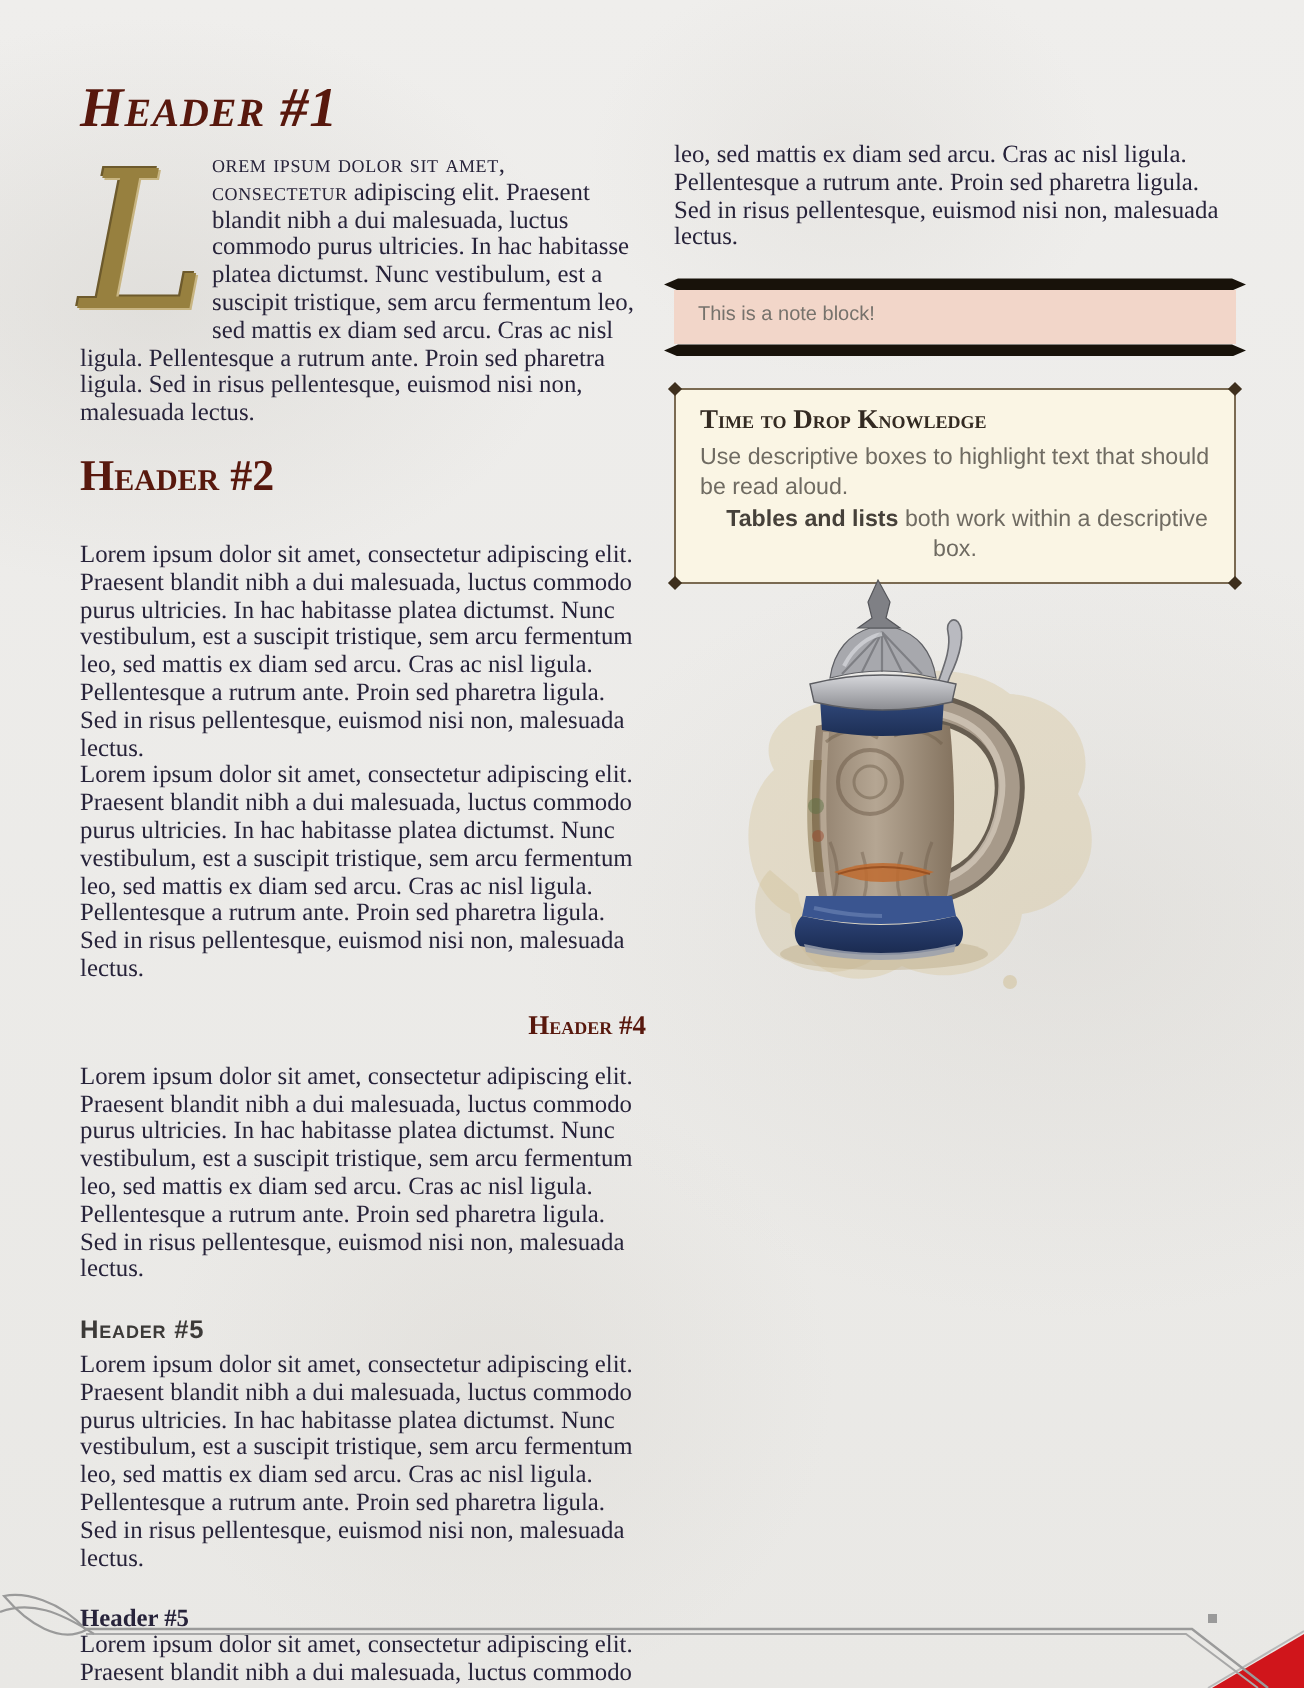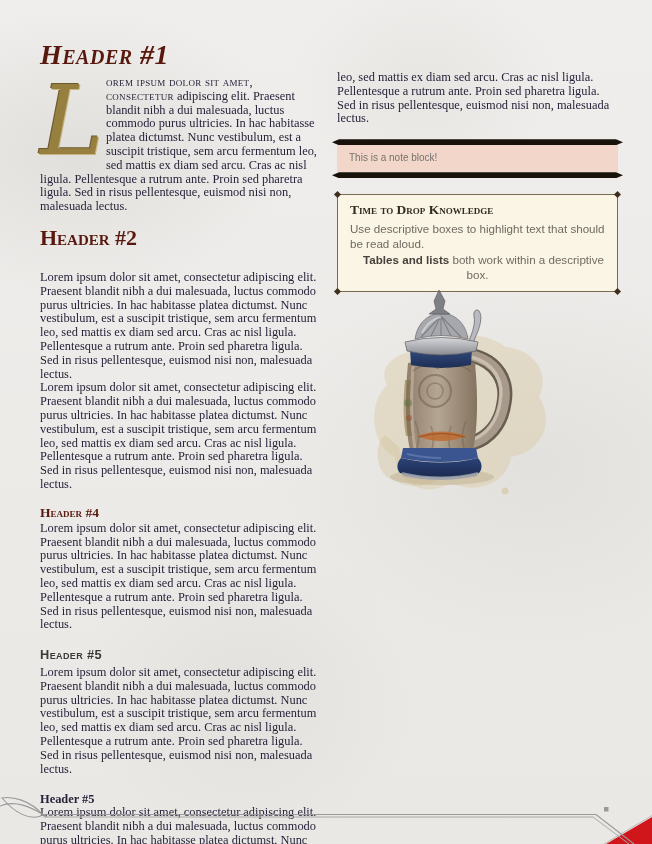--- a/index.html
+++ b/index.html
@@ -17,21 +17,21 @@
   }
   .col-left{position:absolute; left:40px; top:40px; width:283px;}
   .col-right{position:absolute; left:337px; top:71px; width:281px;}
 
   p.body{margin:0; font-size:12.4px; line-height:13.8px; text-align:left;}
   h1,h2,h3,h4,h5,h6{margin:0; font-weight:bold; color:#58180D;}
   h1{font-size:28px; line-height:30px; font-variant:small-caps; margin-bottom:6px; letter-spacing:.5px;font-style:italic;}
   h2{font-size:22px; line-height:24px; font-variant:small-caps; margin-top:12px; margin-bottom:21px;}
   h3{font-size:16.5px; line-height:18px; font-variant:small-caps; margin-top:13px; margin-bottom:6px;
      border-bottom:2px solid #c9ad6a; padding-bottom:1px;}
-  h4{font-size:13.5px; line-height:15px; font-variant:small-caps; margin-top:13px; margin-bottom:2px;}
+  h4{font-size:13.5px; line-height:15px; font-variant:small-caps; margin-top:13px; margin-bottom:12px;text-align:right;}
   h5{font-size:12.8px; line-height:14px; font-variant:small-caps; margin-top:16px; margin-bottom:4px;
      color:#3c3a38; font-family:"Liberation Sans", sans-serif; letter-spacing:.4px;}
   h6{font-size:12.4px; line-height:14px; margin-top:16px; margin-bottom:0; color:#27233a;}
 
   .dropcap{
     float:left; width:60px; height:90px; margin:3px 6px 0 0;
     font-family:"DejaVu Serif", serif; font-style:italic;
     font-size:96px; line-height:84px; text-align:center;
     color:#97803f; text-shadow:1px 1px 0 #c8b582, -1px -1px 0 #6d5a2c;
   }

